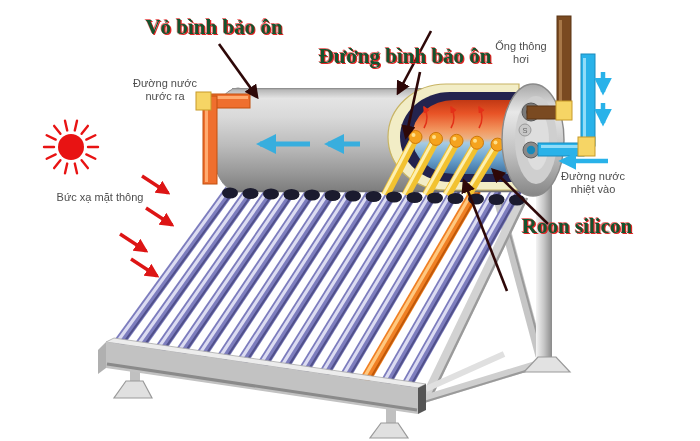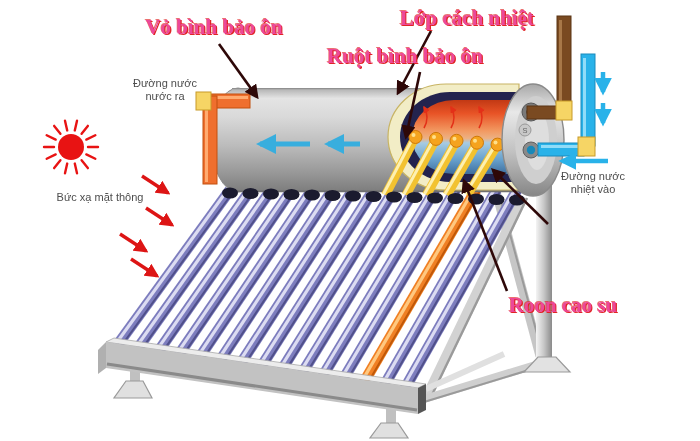--- a/index.html
+++ b/index.html
@@ -1,20 +1,20 @@
 <!DOCTYPE html>
 <html><head>
 <meta charset="utf-8">
 <style>
   html,body{margin:0;padding:0;background:#fff;}
   #stage{position:relative;width:700px;height:441px;background:#fff;overflow:hidden;
          font-family:"Liberation Sans",sans-serif;}
   #art{position:absolute;left:0;top:0;}
   .big-label{position:absolute;transform:translateX(-50%);
-             font:bold 21px "Liberation Serif",serif;color:#ec4899;
+             font:bold 21px "Liberation Serif",serif;color:#14532d;
              text-shadow:1.2px 1.2px 0 #e02424,-0.8px -0.8px 0 rgba(224,36,36,.65);
              white-space:nowrap;text-align:center;line-height:24px;}
   .small-label{position:absolute;transform:translateX(-50%);
                font:11px "Liberation Sans",sans-serif;color:#4d4d4d;
                line-height:13px;text-align:center;white-space:nowrap;}
   .lbl-line{display:block;}
 </style>
 </head>
 <body>
 
@@ -269,28 +269,31 @@
   <g stroke="#2e0808" stroke-width="2.6">
     <line x1="219" y1="44" x2="257" y2="97" marker-end="url(#mDark)"></line>
     <line x1="431" y1="31" x2="398" y2="93" marker-end="url(#mDark)"></line>
     <line x1="420" y1="72" x2="406" y2="137" marker-end="url(#mDark)"></line>
     <line x1="548" y1="224" x2="493" y2="170" marker-end="url(#mDark)"></line>
     <line x1="507" y1="291" x2="464" y2="181" marker-end="url(#mDark)"></line>
   </g>
 </svg>
 
 <div class="big-label" style="left:214px;top:15px;">Vỏ bình bảo ôn</div>
-<div class="big-label" style="left:467px;top:6px;">Lớp cách nhiệt</div>
-<div class="big-label" style="left:405px;top:44px;">Ruột bình bảo ôn</div>
+<div class="big-label" style="left:405px;top:44px;">Đường bình bảo ôn</div>
+<div class="small-label" style="left:521px;top:40px;">
+  <span class="lbl-line">Ống thông</span>
+  <span class="lbl-line">hơi</span>
+</div>
 <div class="small-label" style="left:165px;top:77px;">
   <span class="lbl-line">Đường nước</span>
   <span class="lbl-line">nước ra</span>
 </div>
 <div class="small-label" style="left:100px;top:191px;">Bức xạ mặt thông</div>
 <div class="small-label" style="left:593px;top:170px;">
   <span class="lbl-line">Đường nước</span>
   <span class="lbl-line">nhiệt vào</span>
 </div>
 <div class="big-label" style="left:577px;top:214px;">
-</div>
-<div class="big-label" style="left:563px;top:293px;">Roon cao su</div>
+  <span class="lbl-line">Roon silicon</span>
+</div>
 
 </div>
 
 </body></html>

